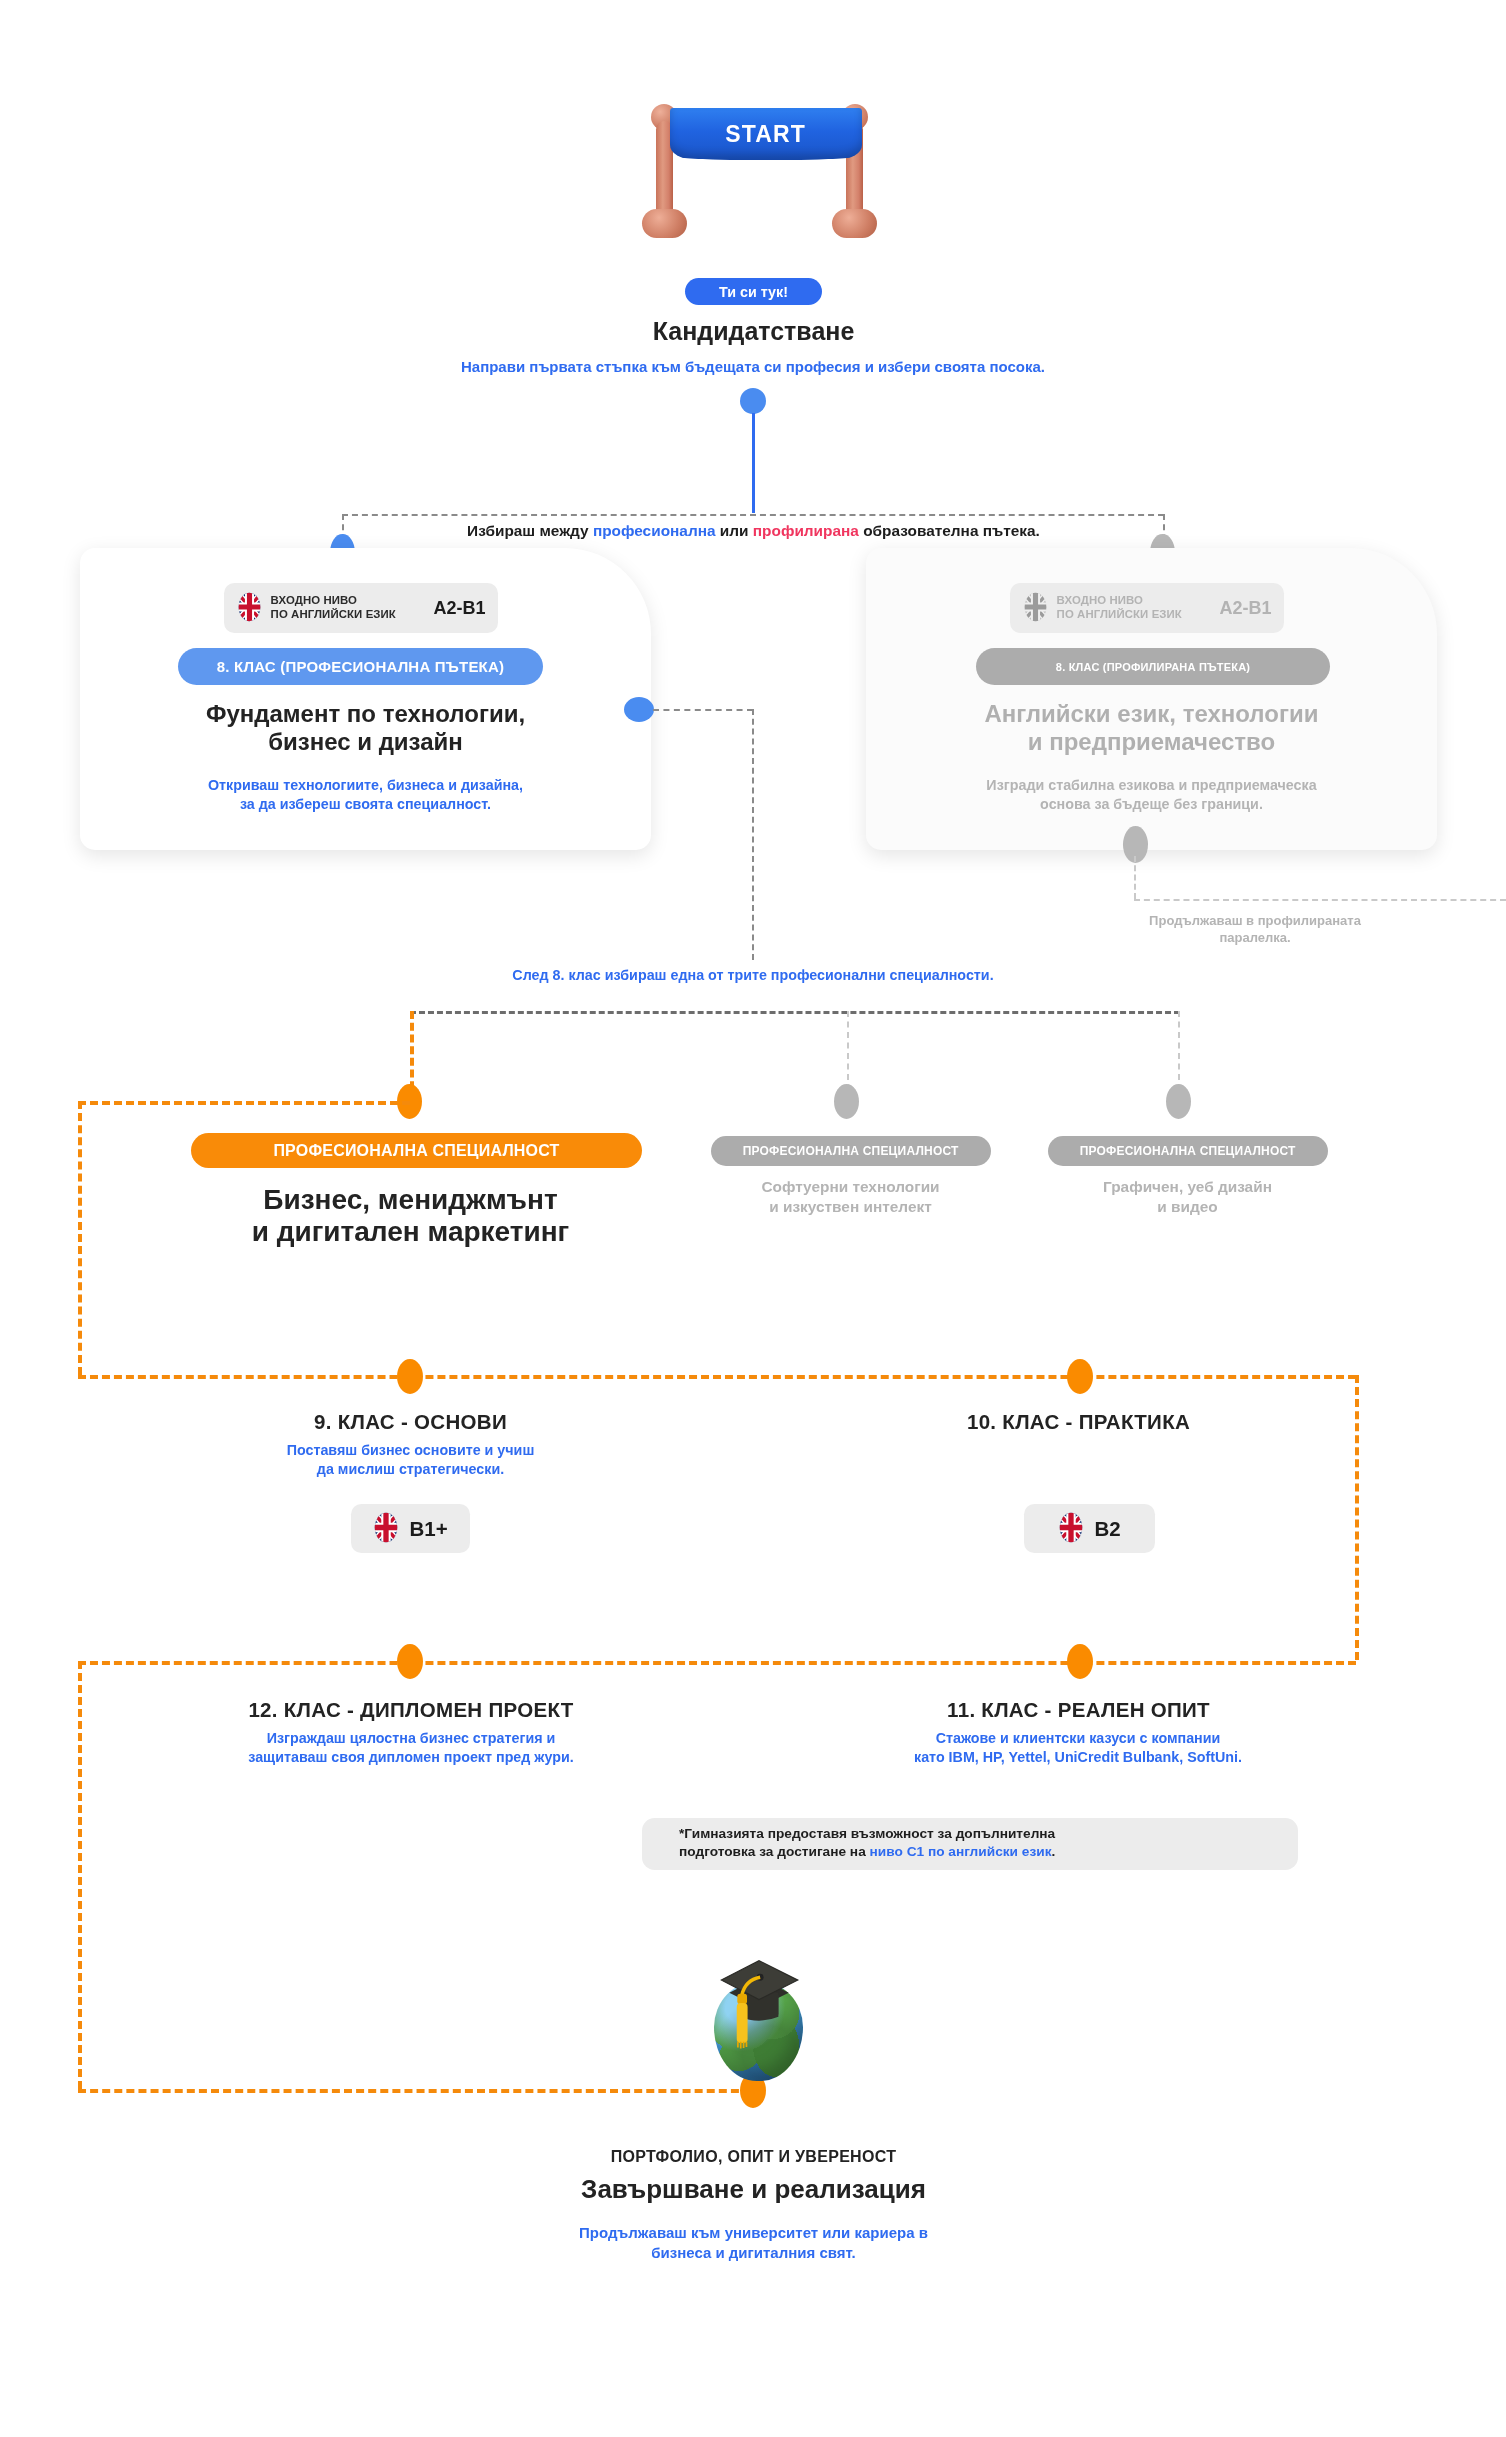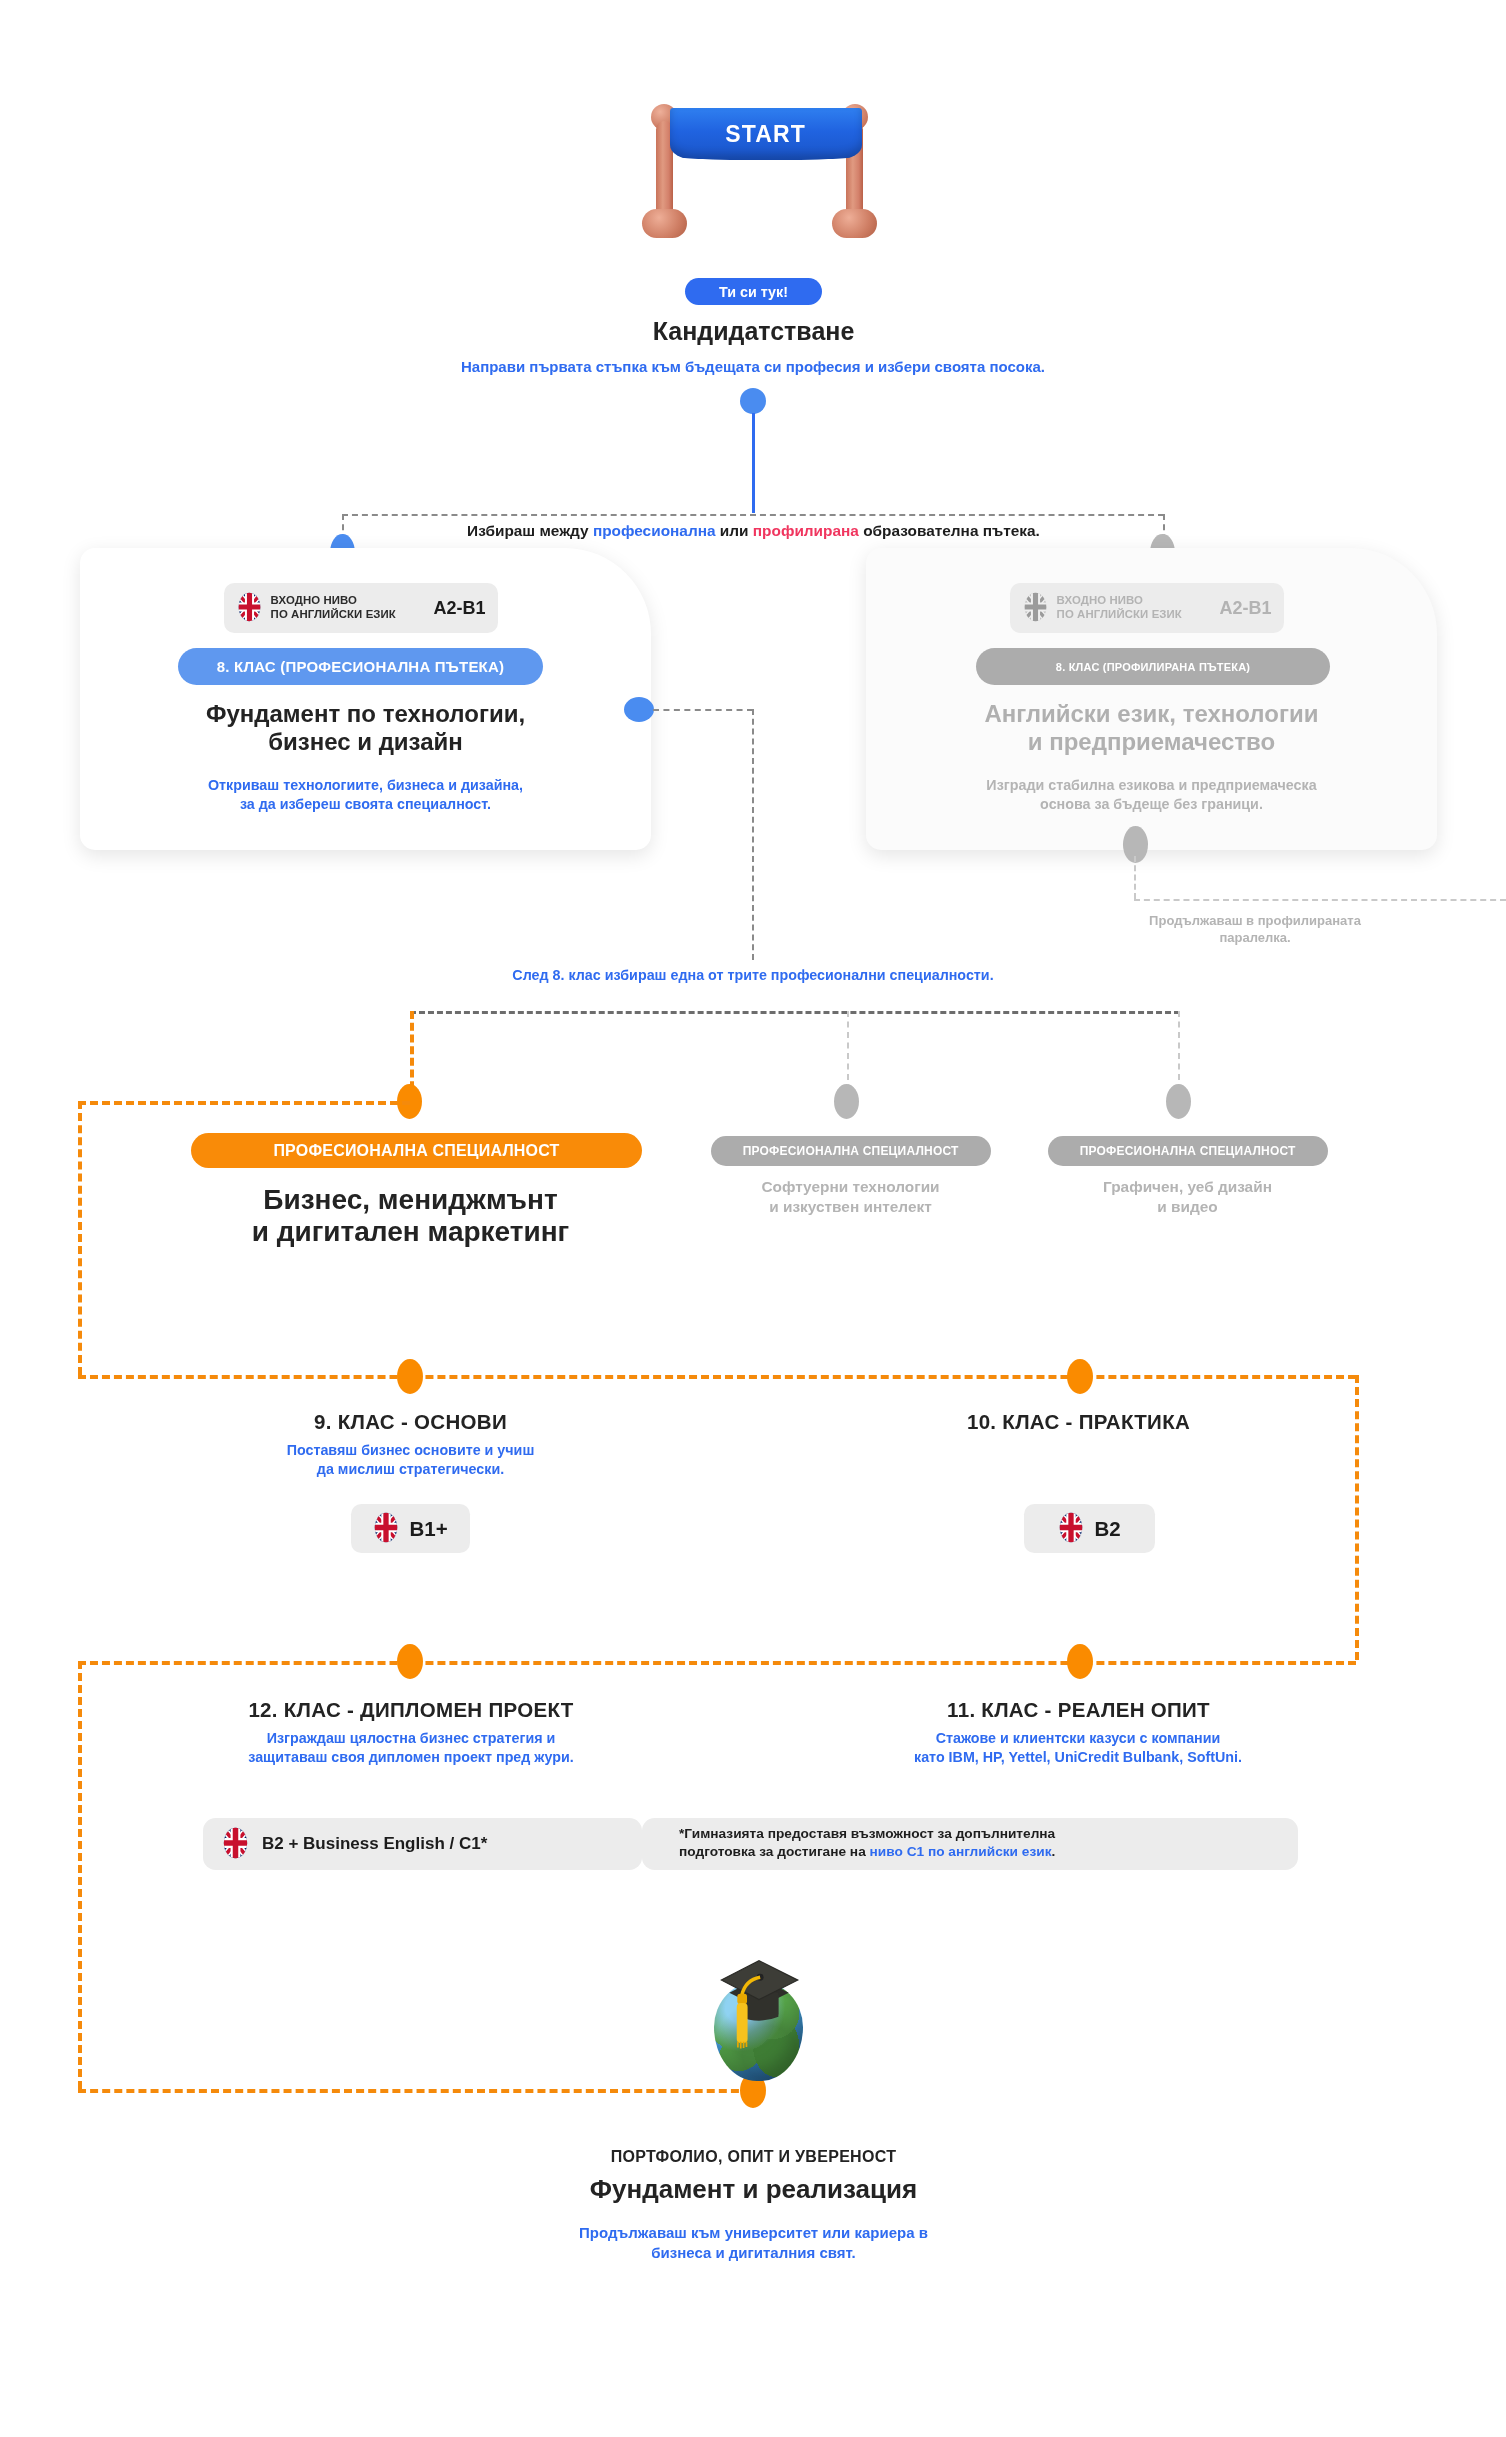--- a/index.html
+++ b/index.html
@@ -393,39 +393,20 @@
   </div>
 
   <div class="abs" style="left:137px; top:1698px; width:548px; height:171px;">
     <div class="caps abs" style="left:0; top:0; width:548px; font-size:20.5px;">12. КЛАС - ДИПЛОМЕН ПРОЕКТ</div>
     <div class="sub-blue abs" style="left:0; top:31px; width:548px; font-size:14.3px;">
       <span style="display:block">Изграждаш цялостна бизнес стратегия и</span>
       <span style="display:block">защитаваш своя дипломен проект пред жури.</span>
     </div>
   </div>
 
-  <div class="lvl-chip abs" style="left:203px; top:1818px; width:439px; height:52px; padding:0 19.4px; gap:12.6px; border-radius:12.6px;">
-    <span class="flag">
-      <svg width="27" height="32" viewBox="0 0 44 52">
-        <defs>
-            <clipPath id="ukc5">
-              <ellipse cx="22" cy="26" rx="19" ry="25"></ellipse>
-            </clipPath>
-          </defs>
-        <g clip-path="url(#ukc5)">
-          <rect x="0" y="0" width="44" height="52" fill="#012169"></rect>
-          <path d="M0,0 L44,52 M44,0 L0,52" stroke="#fff" stroke-width="11"></path>
-          <path d="M0,0 L44,52 M44,0 L0,52" stroke="#C8102E" stroke-width="6"></path>
-          <path d="M22,0 V52 M0,26 H44" stroke="#fff" stroke-width="16"></path>
-          <path d="M22,0 V52 M0,26 H44" stroke="#C8102E" stroke-width="9"></path>
-        </g>
-      </svg>
-    </span>
-    <span class="value" style="font-size:17px;">B2 + Business English / C1*</span>
-  </div>
 
   <div class="divider-v abs" style="left:651px; top:1820px; height:47px;"></div>
 
   <div class="footnote abs" style="left:642px; top:1818px; width:656px; height:52px;"></div>
   <div class="note-black abs" style="left:679px; top:1825px; width:611px; font-size:13.7px; text-align:left;">
     <span style="display:block">*Гимназията предоставя възможност за допълнителна</span>
     <span style="display:block">
       <span>подготовка за достигане на </span><span style="color:#2f6bf0">ниво C1 по английски език</span><span>.</span>
     </span>
   </div>
@@ -454,20 +435,20 @@
 
       <path d="M172,65 Q146,70 140,96" stroke="#f2b807" stroke-width="6" fill="none"></path>
 
       <rect x="132" y="94" width="17" height="18" rx="5" fill="#e8a800"></rect>
       <rect x="131" y="110" width="19" height="70" rx="7" fill="#f7c21d"></rect>
       <path d="M133,178 L133,188 M138,178 L138,190 M143,178 L143,189 M148,178 L148,187" stroke="#e8a800" stroke-width="3"></path>
     </svg>
   </div>
 
   <div class="caps abs" style="left:468px; top:2148px; width:571px; font-size:16px;">ПОРТФОЛИО, ОПИТ И УВЕРЕНОСТ</div>
-  <div class="h-main abs" style="left:468px; top:2174px; width:571px; font-size:26px;">Фундамент и реализация</div>
+  <div class="h-main abs" style="left:468px; top:2174px; width:571px; font-size:26px;">Завършване и реализация</div>
   <div class="sub-blue abs" style="left:434px; top:2223px; width:639px; font-size:15px;">
     <span style="display:block">Продължаваш към университет или кариера в</span>
     <span style="display:block">бизнеса и дигиталния свят.</span>
   </div>
 
 </div>
 
 
 </body></html>

